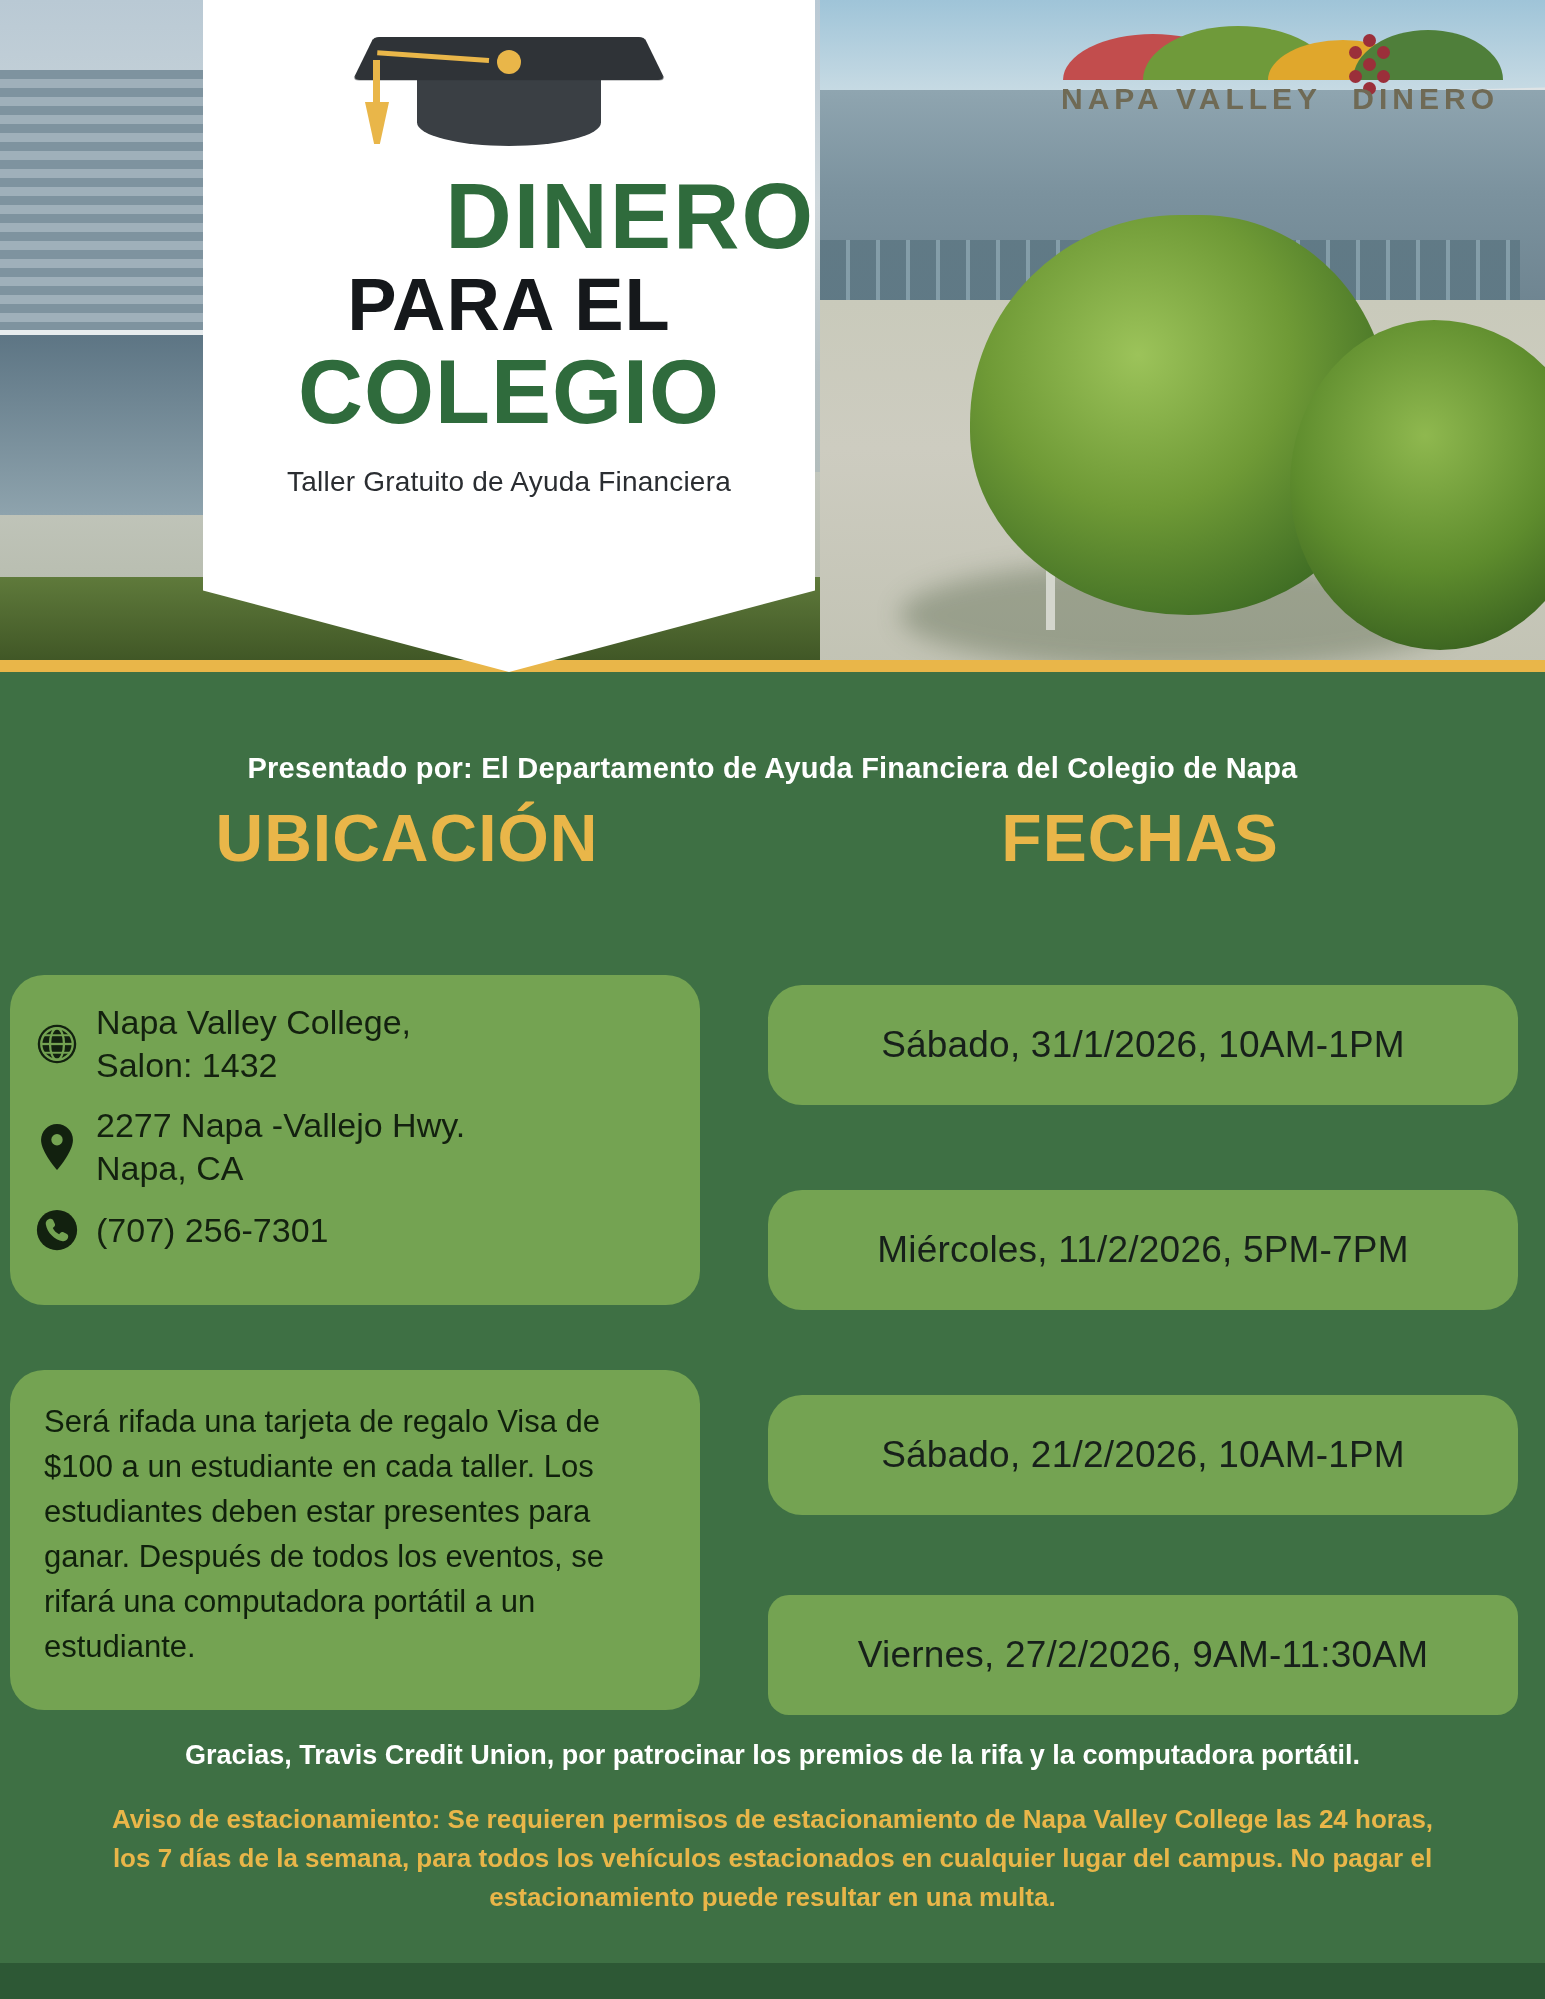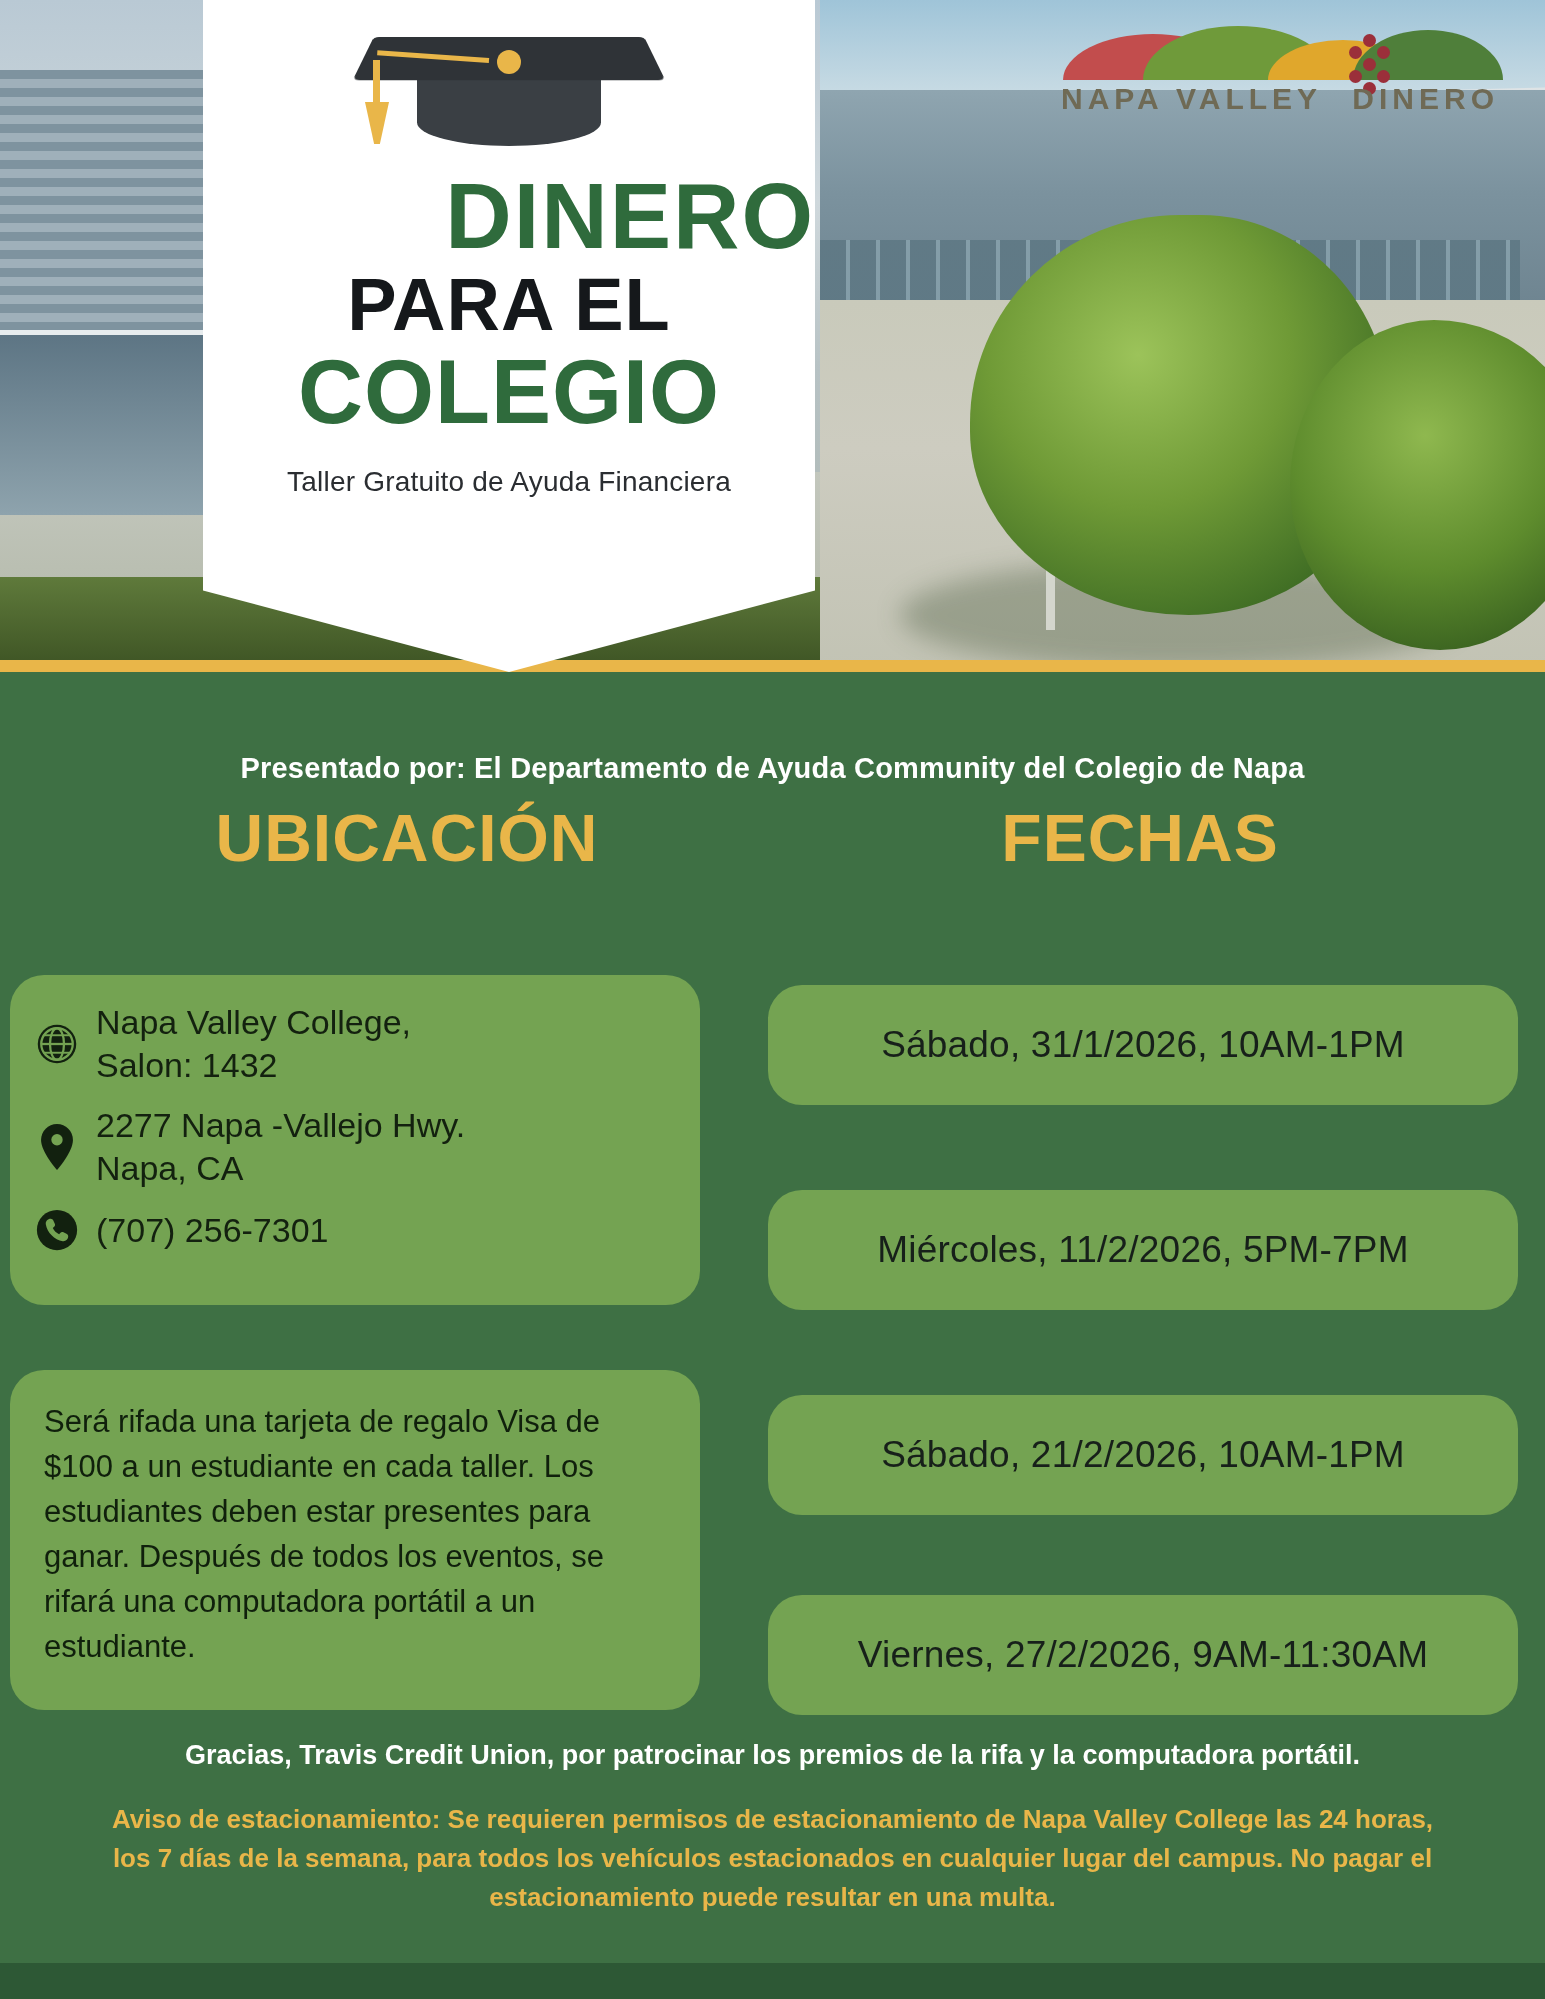--- a/index.html
+++ b/index.html
@@ -355,21 +355,21 @@
   .card-date {
     left: 768px;
     width: 750px; height: 120px;
     display: flex;
     align-items: center;
     justify-content: center;
   }
   .d1 { top: 985px; }
   .d2 { top: 1190px; }
   .d3 { top: 1395px; }
-  .d4 { top: 1595px; }
+  .d4 { top: 1595px; border-radius: 21px; }
   .date-text {
     font-size: 37px;
     color: #17201a;
     letter-spacing: .2px;
   }
 
   .loc-row {
     display: flex;
     align-items: center;
     gap: 16px;
@@ -474,21 +474,21 @@
       <div class="cap-tassel-drop"></div>
       <div class="cap-tassel-fringe"></div>
       <div class="cap-button"></div>
     </div>
     <div class="title-1">DINERO</div>
     <div class="title-2">PARA EL</div>
     <div class="title-3">COLEGIO</div>
     <div class="subtitle">Taller Gratuito de Ayuda Financiera</div>
   </div>
 
-  <div class="presenter">Presentado por: El Departamento de Ayuda Community del Colegio de Napa</div>
+  <div class="presenter">Presentado por: El Departamento de Ayuda Financiera del Colegio de Napa</div>
 
   <div class="col-head left">UBICACIÓN</div>
   <div class="col-head right">FECHAS</div>
 
   <div class="card card-loc">
     <div class="loc-row">
       <div class="loc-icon">
         <svg width="42" height="42" viewBox="0 0 24 24" aria-hidden="true">
           <circle cx="12" cy="12" r="11" fill="#12210f"></circle>
           <circle cx="12" cy="12" r="9" fill="none" stroke="#74a352" stroke-width="1.3"></circle>

